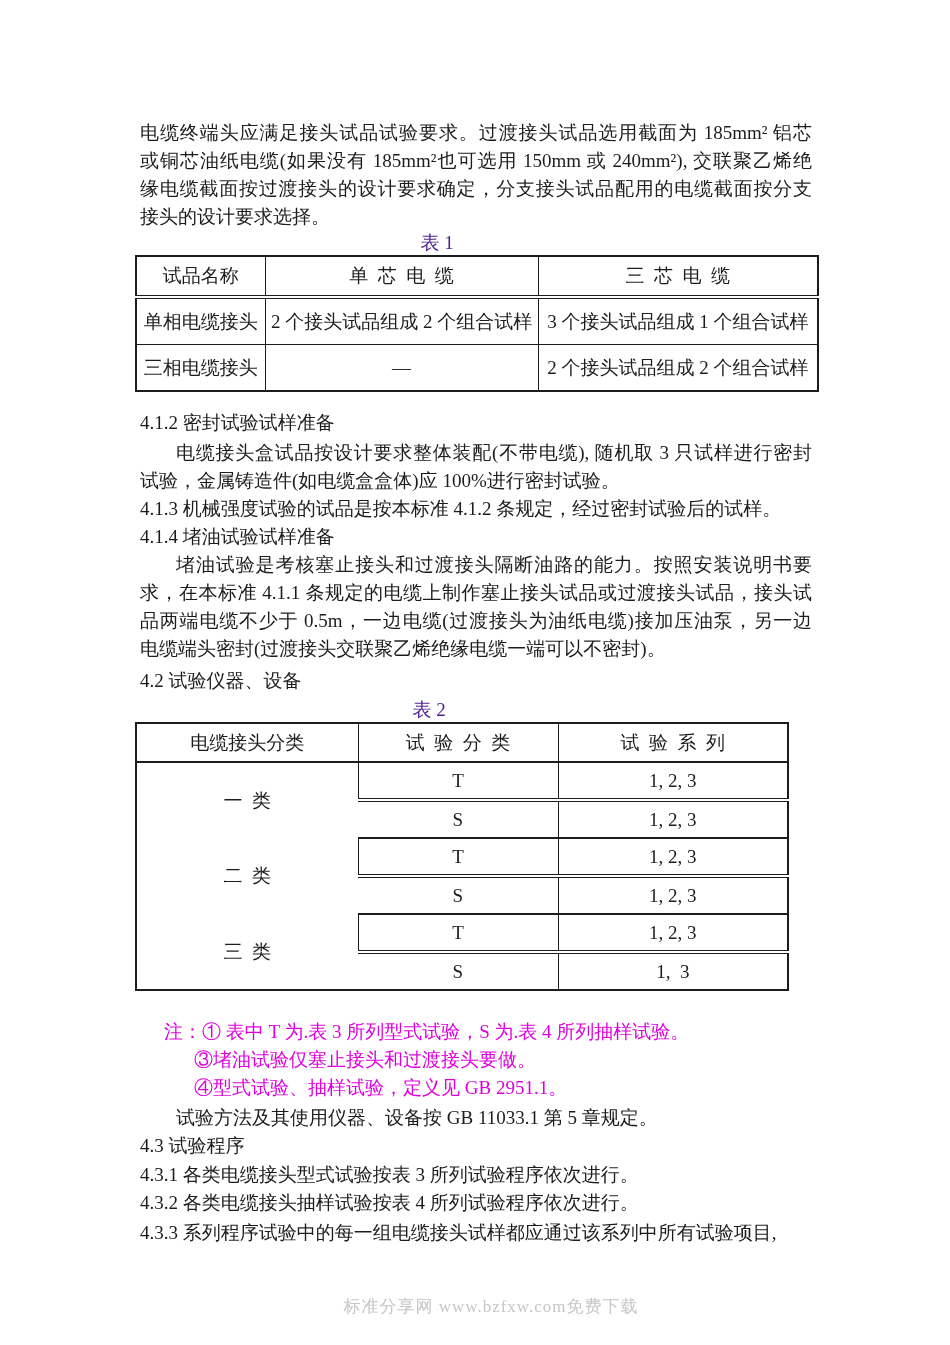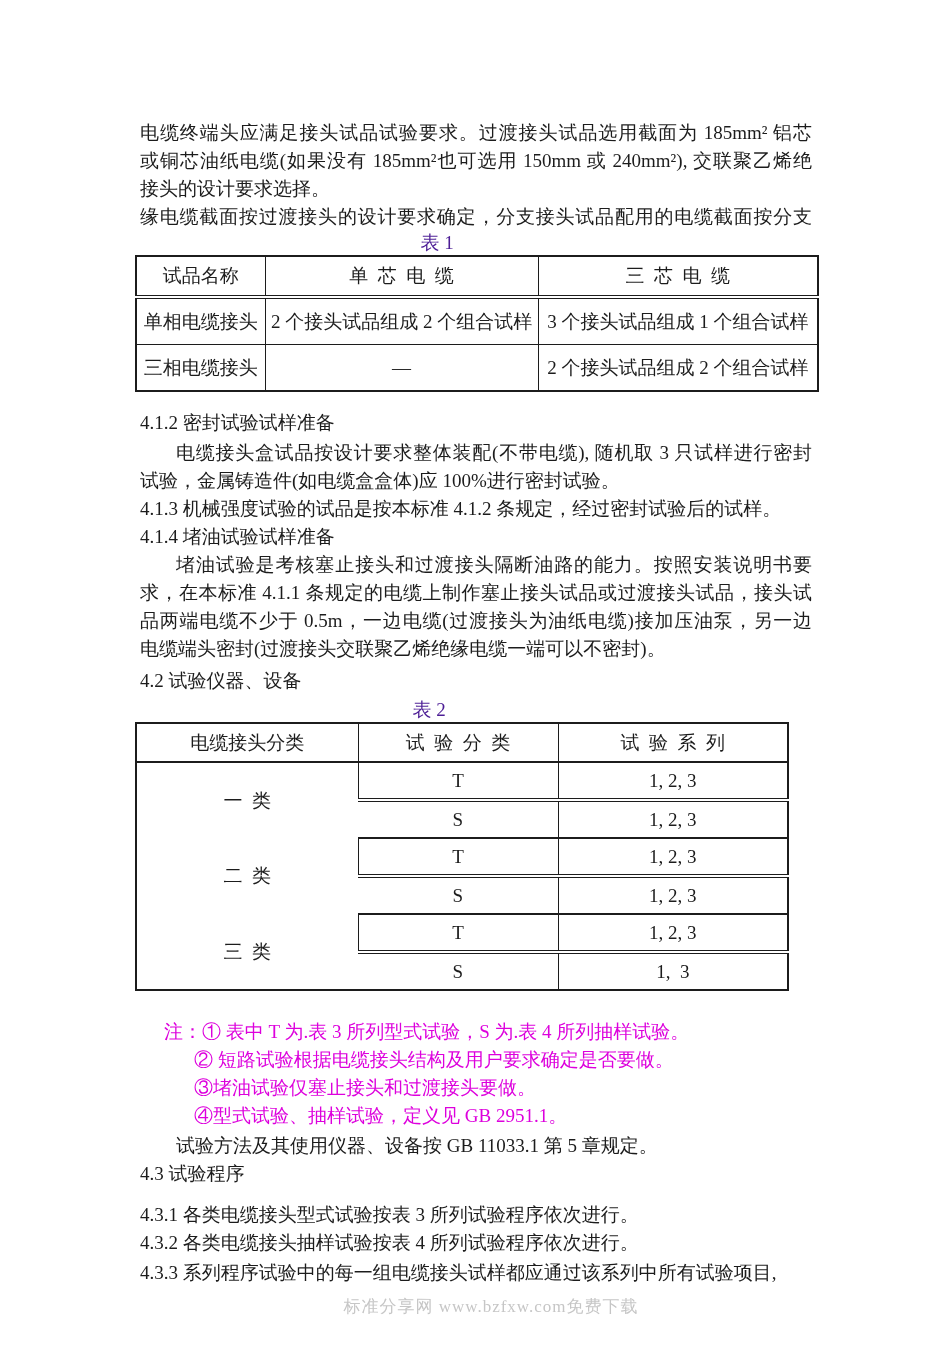--- a/index.html
+++ b/index.html
@@ -56,43 +56,43 @@
 
   .sec-412 { margin-top:17px; }
   .para-412 { margin-top:2px; }
   .sec-42 { margin-top:4px; }
 
   .notes { margin-top:5px; color:#dd00dd; }
   .notes .tline { padding-left:54px; }
   .notes .tline.first { padding-left:24px;margin-top:27px; }
 
   .method { margin-top:2px; }
-  .sec-431 { margin-top:13px; }
+  .sec-431 { margin-top:1px; }
   .sec-433 { margin-top:2px; }
 
   .footer {
     position:absolute;
     left:16px; top:1295px; width:950px;
     text-align:center;
     font-size:17px;
     color:#c6c6c6;
     letter-spacing:1px;
   }
 </style>
 </head>
 <body>
 
 <div class="page">
   <div class="content">
 
     <div id="para-intro" class="para-intro">
         <div class="tline fill first">电缆终端头应满足接头试品试验要求。过渡接头试品选用截面为 185mm² 铝芯</div>
         <div class="tline fill">或铜芯油纸电缆(如果没有 185mm²也可选用 150mm 或 240mm²), 交联聚乙烯绝</div>
+        <div class="tline fill">缘电缆截面按过渡接头的设计要求确定，分支接头试品配用的电缆截面按分支</div>
         <div class="tline">接头的设计要求选择。</div>
-        <div class="tline fill">缘电缆截面按过渡接头的设计要求确定，分支接头试品配用的电缆截面按分支</div>
       </div>
 
 
     <div class="cap cap1">表 1</div>
 
     <table class="t1" id="table1">
       <colgroup>
           <col style="width:129px">
           <col style="width:273px">
           <col style="width:280px">
@@ -173,21 +173,20 @@
           </tr>
           <tr>
             <td>S</td>
             <td>1,  3</td>
           </tr>
         </tbody>
     </table>
 
     <div id="notes-block" class="notes">
         <div class="tline first">注：① 表中 T 为.表 3 所列型式试验，S 为.表 4 所列抽样试验。</div>
-        <div class="tline">② 短路试验根据电缆接头结构及用户要求确定是否要做。</div>
         <div class="tline">③堵油试验仅塞止接头和过渡接头要做。</div>
         <div class="tline">④型式试验、抽样试验，定义见 GB 2951.1。</div>
       </div>
 
     <div class="tline ind method">试验方法及其使用仪器、设备按 GB 11033.1 第 5 章规定。</div>
 
     <div class="tline">4.3 试验程序</div>
     <div class="tline sec-431">4.3.1 各类电缆接头型式试验按表 3 所列试验程序依次进行。</div>
     <div class="tline">4.3.2 各类电缆接头抽样试验按表 4 所列试验程序依次进行。</div>
     <div class="tline sec-433">4.3.3 系列程序试验中的每一组电缆接头试样都应通过该系列中所有试验项目,</div>

